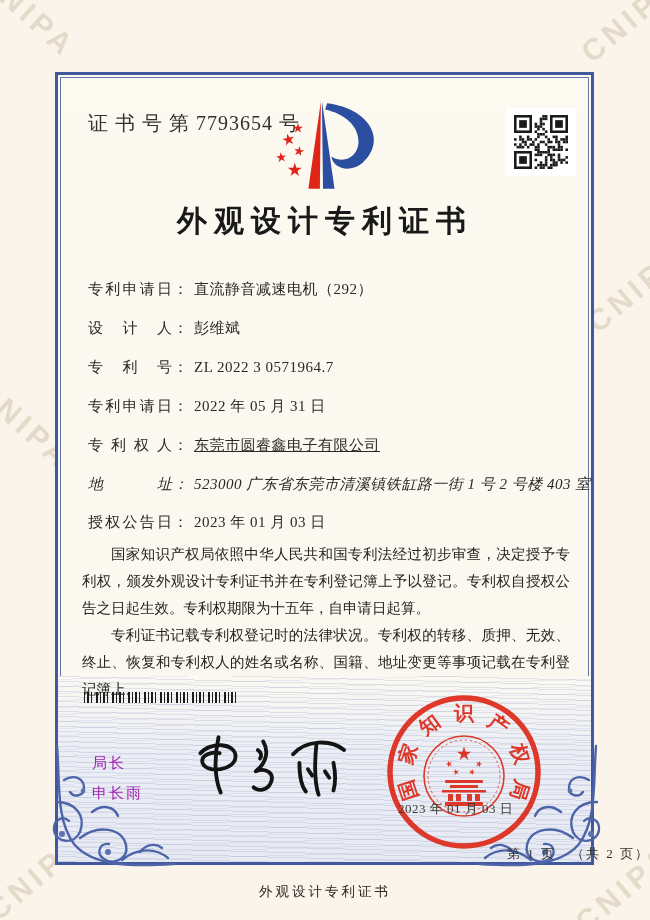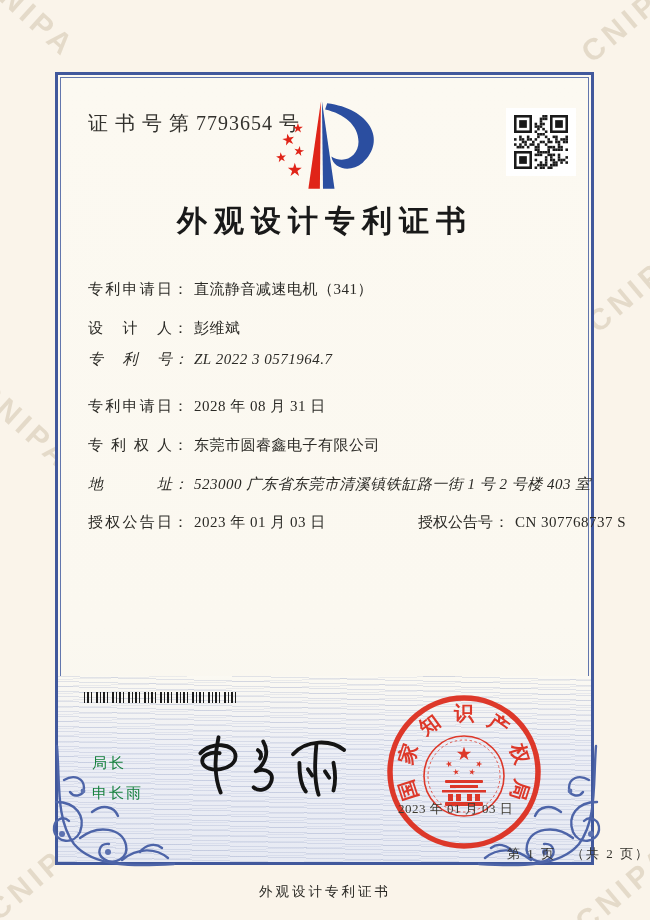--- a/index.html
+++ b/index.html
@@ -72,21 +72,21 @@
       #1c1c1c 0px,#1c1c1c 1.5px,transparent 1.5px,transparent 3px,
       #1c1c1c 3px,#1c1c1c 5.5px,transparent 5.5px,transparent 7.5px,
       #1c1c1c 7.5px,#1c1c1c 8.5px,transparent 8.5px,transparent 12px,
       #1c1c1c 12px,#1c1c1c 14px,transparent 14px,transparent 16px);
   }
 
   
   .signer{
     position:absolute;left:92px;top:748px;
     font-family:"Liberation Sans","DejaVu Sans",sans-serif;
-    font-size:15px;color:#15803d;letter-spacing:2px;line-height:30px;
+    font-size:15px;color:#a21caf;letter-spacing:2px;line-height:30px;
   }
   .signature{position:absolute;left:190px;top:733px;width:172px;height:66px;}
 
   
   .seal{position:absolute;left:384px;top:692px;width:160px;height:160px;opacity:0.93;}
   .seal-date{
     position:absolute;left:398px;top:800px;width:150px;
     font-size:13px;color:#3d3a30;letter-spacing:0.5px;white-space:nowrap;
   }
 
@@ -296,45 +296,44 @@
       <rect x="41.142857142857146" y="5.142857142857143" width="7.714285714285715" height="7.714285714285715" fill="#1a1a1a"></rect>
       <rect x="0" y="36" width="18" height="18" fill="#1a1a1a"></rect>
       <rect x="2.5714285714285716" y="38.57142857142858" width="12.857142857142858" height="12.857142857142858" fill="#ffffff"></rect>
       <rect x="5.142857142857143" y="41.142857142857146" width="7.714285714285715" height="7.714285714285715" fill="#1a1a1a"></rect>
     </svg>
 </div>
 
 <div class="title">外观设计专利证书</div>
 
 <div class="field-row" style="top:280px;">
-  <span class="flabel">专利申请日</span><span class="fcolon">：</span><span class="fvalue">直流静音减速电机（341）</span>
+  <span class="flabel">专利申请日</span><span class="fcolon">：</span><span class="fvalue">直流静音减速电机（292）</span>
 </div>
 <div class="field-row" style="top:319px;">
   <span class="flabel">设计人</span><span class="fcolon">：</span><span class="fvalue">彭维斌</span>
 </div>
-<div class="field-row" style="top:350px;font-style:italic;">
+<div class="field-row" style="top:358px;">
   <span class="flabel">专利号</span><span class="fcolon">：</span><span class="fvalue">ZL 2022 3 0571964.7</span>
 </div>
 <div class="field-row" style="top:397px;">
-  <span class="flabel">专利申请日</span><span class="fcolon">：</span><span class="fvalue">2028 年 08 月 31 日</span>
-</div>
-<div class="field-row" style="top:436px;">
+  <span class="flabel">专利申请日</span><span class="fcolon">：</span><span class="fvalue">2022 年 05 月 31 日</span>
+</div>
+<div class="field-row" style="top:436px;text-decoration:underline;">
   <span class="flabel">专利权人</span><span class="fcolon">：</span><span class="fvalue">东莞市圆睿鑫电子有限公司</span>
 </div>
 <div class="field-row" style="top:475px;font-style:italic;">
   <span class="flabel">地址</span><span class="fcolon">：</span><span class="fvalue">523000 广东省东莞市清溪镇铁缸路一街 1 号 2 号楼 403 室</span>
 </div>
 <div class="field-row" style="top:513px;width:480px;">
   <span class="flabel">授权公告日</span><span class="fcolon">：</span><span class="fvalue">2023 年 01 月 03 日</span>
-  <span class="grant-no-pair">
-    <span>授权公告号</span><span class="fcolon">：</span><span class="fvalue">CN 307768737 S</span>
-  </span>
 </div>
 
 <div class="paras">
+  <p>国家知识产权局依照中华人民共和国专利法经过初步审查，决定授予专利权，颁发外观设计专利证书并在专利登记簿上予以登记。专利权自授权公告之日起生效。专利权期限为十五年，自申请日起算。</p>
+  <p>专利证书记载专利权登记时的法律状况。专利权的转移、质押、无效、终止、恢复和专利权人的姓名或名称、国籍、地址变更等事项记载在专利登记簿上。</p>
 </div>
 
 <div class="barcode"></div>
 
 <div class="signer">
   <div>局长</div>
   <div>申长雨</div>
 </div>
 
 <svg class="signature" viewBox="0 0 160 62">

